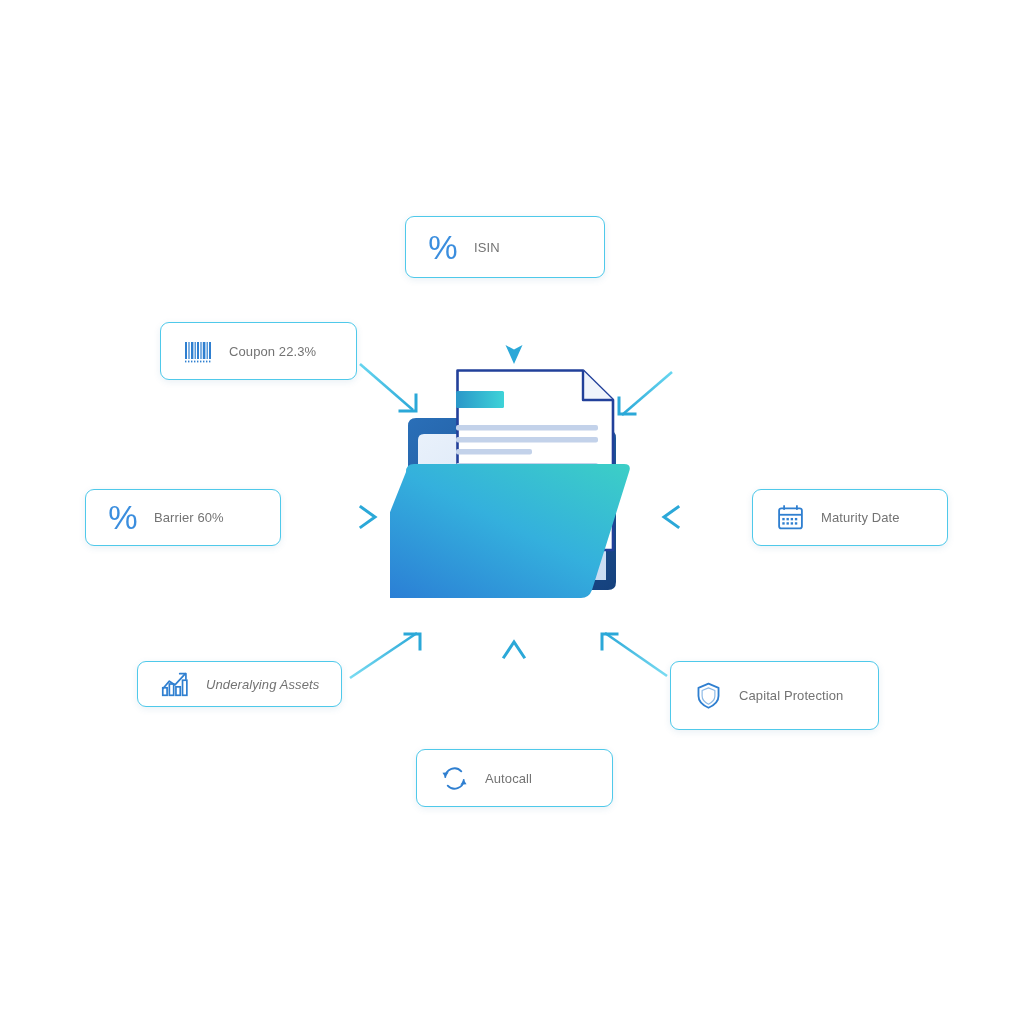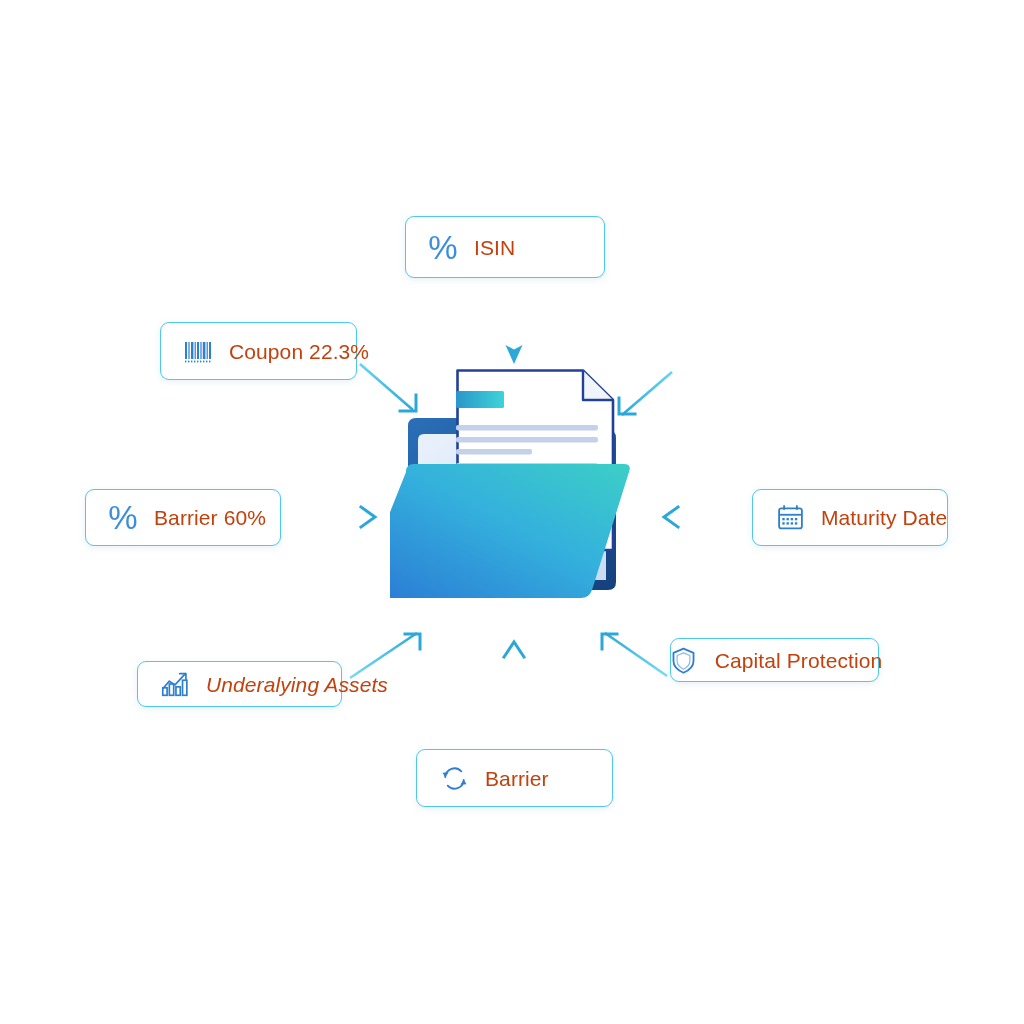--- a/index.html
+++ b/index.html
@@ -50,22 +50,22 @@
     border: 1.6px solid #4fc9ea;
     border-radius: 9px;
     display: flex;
     align-items: center;
     gap: 14px;
     padding: 0 20px;
     box-shadow: 0 2px 7px rgba(40, 110, 160, 0.10);
     white-space: nowrap;
   }
   .attr-label {
-    font-size: 21px;
-    color: #c2410c;
+    font-size: 13px;
+    color: #737373;
     letter-spacing: 0.1px;
     line-height: 1;
   }
   .attr-icon {
     flex: 0 0 auto;
     display: flex;
     align-items: center;
     justify-content: center;
     width: 34px;
     height: 34px;
@@ -78,21 +78,21 @@
     font-weight: 300;
   }
 
   
   #box-isin            { left: 405px; top: 216px;  width: 200px; height: 62px; }
   #box-coupon          { left: 160px; top: 322px;  width: 197px; height: 58px; }
   #box-strike          { left: 675px; top: 336px;  width: 188px; height: 58px; }
   #box-barrier         { left:  85px; top: 489px;  width: 196px; height: 57px; }
   #box-maturity        { left: 752px; top: 489px;  width: 196px; height: 57px; }
   #box-underlying      { left: 137px; top: 661px;  width: 205px; height: 46px; font-style: italic; }
-  #box-capital         { left: 670px; top: 638px;  width: 209px; height: 44px; justify-content: center; }
+  #box-capital         { left: 670px; top: 661px;  width: 209px; height: 69px; }
   #box-autocall        { left: 416px; top: 749px;  width: 197px; height: 58px; }
 
   
   #box-underlying .attr-label { position: relative; }
 </style>
 </head>
 <body>
 
 <div id="canvas">
 
@@ -310,16 +310,16 @@
     <span class="attr-icon">
       <svg viewBox="0 0 34 34" width="33" height="33">
         <g fill="none" stroke="#2f7fd0" stroke-width="1.9" stroke-linecap="round">
           <path d="M 7.5 15.5 A 9.5 9.5 0 0 1 24 9.6"></path>
           <path d="M 26.5 18.5 A 9.5 9.5 0 0 1 10 24.4"></path>
         </g>
         <path d="M 7.5 15.8 L 4.6 11.2 L 11 10.6 Z" fill="#2f7fd0"></path>
         <path d="M 26.5 18.2 L 29.4 22.8 L 23 23.4 Z" fill="#2f7fd0"></path>
       </svg>
     </span>
-    <span class="attr-label">Barrier</span>
+    <span class="attr-label">Autocall</span>
   </div>
 
 </div>
 
 </body></html>

